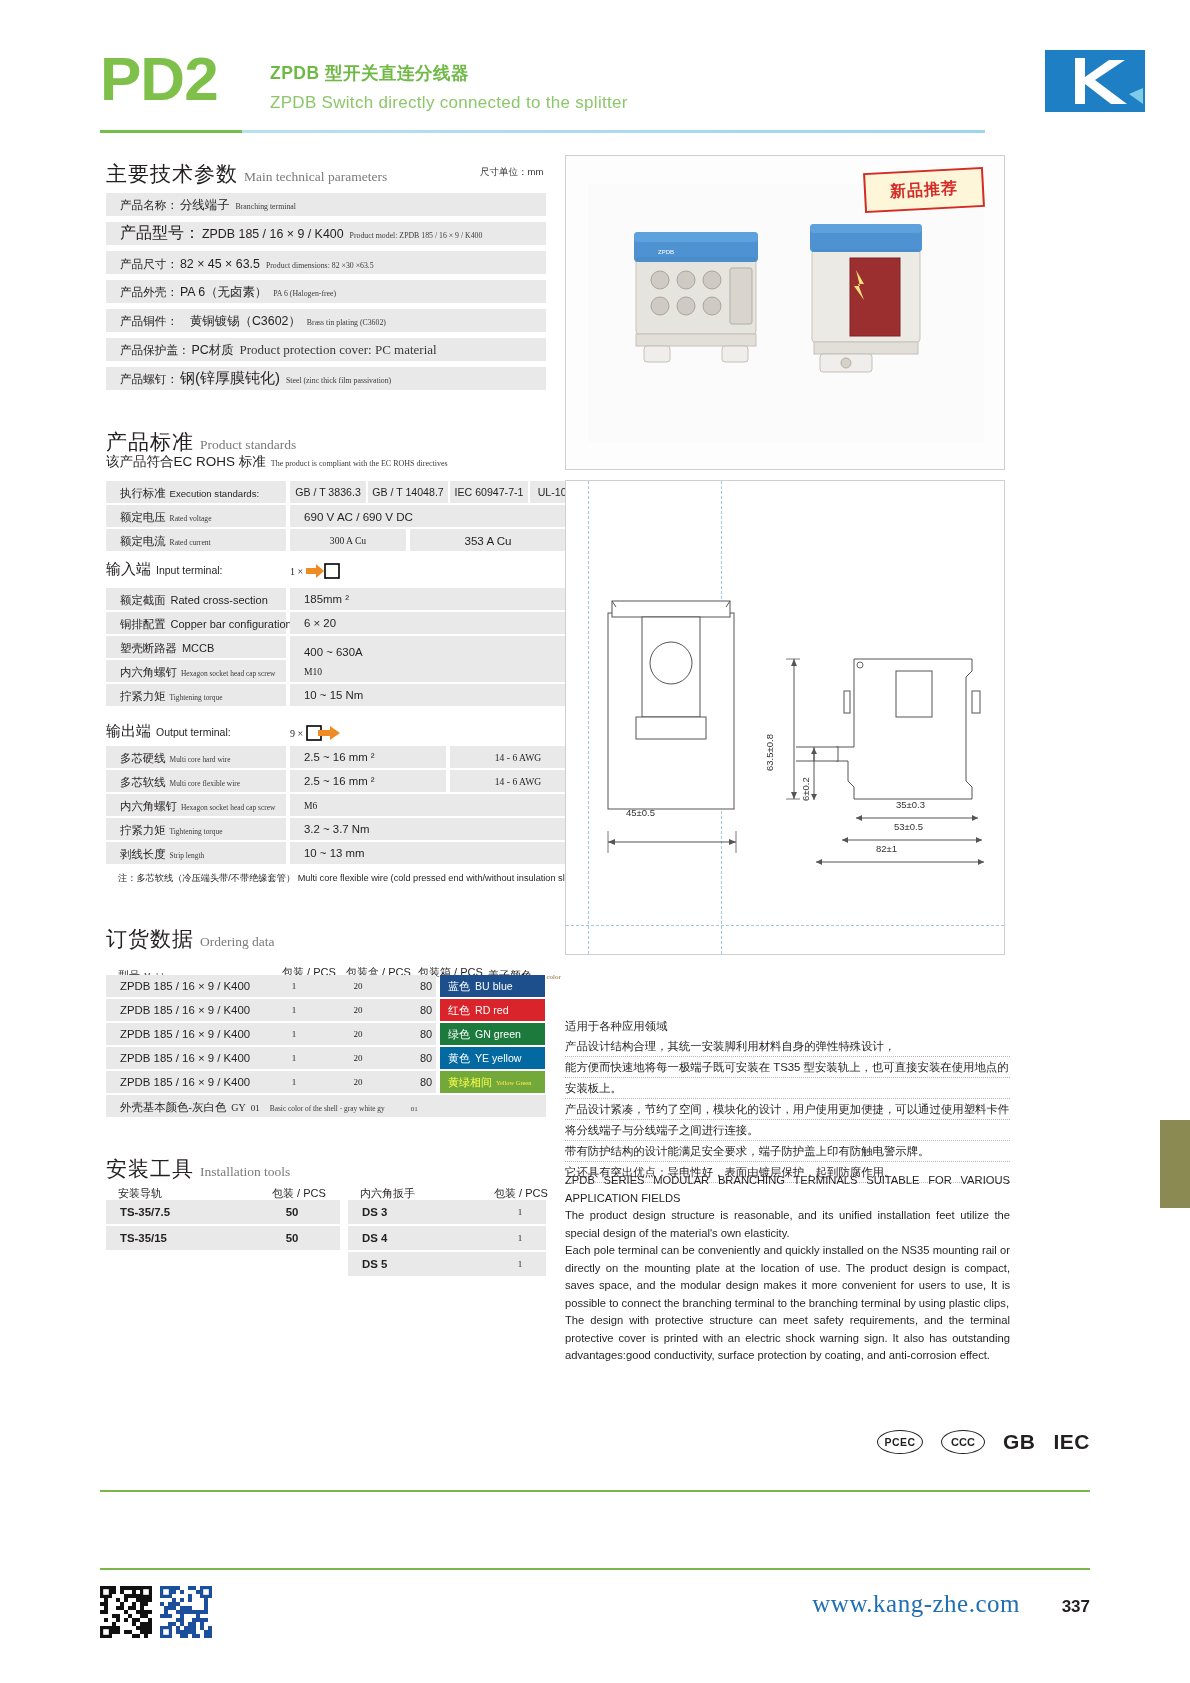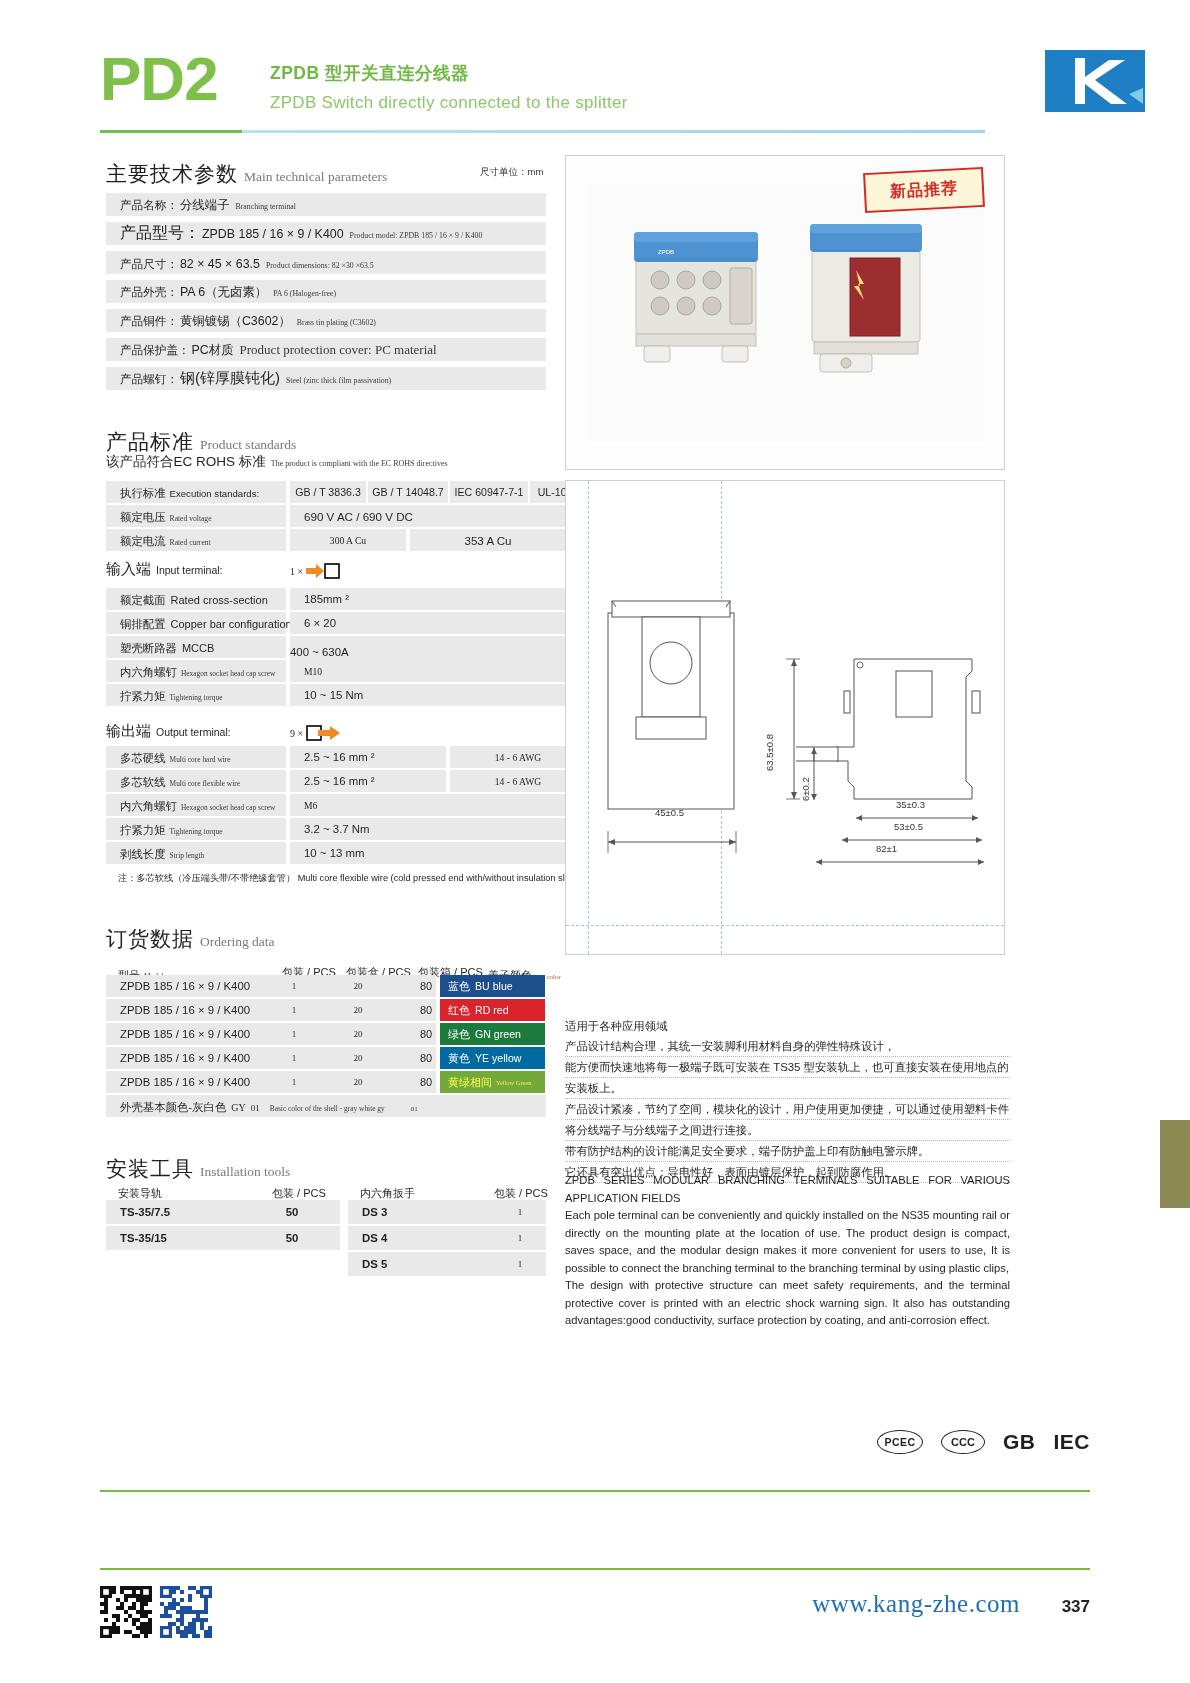--- a/index.html
+++ b/index.html
@@ -151,21 +151,21 @@
     <div class="row" style="left:106px;top:222px;width:440px;height:23px;">
       <div style="padding-left:14px;white-space:nowrap;"><span style="font-size:16px;">产品型号：</span><span style="font-size:12.4px;margin-left:2px;">ZPDB 185 / 16 × 9 / K400</span><span style="font-family:'Liberation Serif',serif;font-size:7.8px;color:#3a3a3a;margin-left:6px;">Product model: ZPDB 185 / 16 × 9 / K400</span></div>
     </div>
     <div class="row" style="left:106px;top:251px;width:440px;height:23px;">
       <div style="padding-left:14px;white-space:nowrap;"><span style="font-size:11.6px;">产品尺寸：</span><span style="font-size:12.4px;margin-left:2px;">82 × 45 × 63.5</span><span style="font-family:'Liberation Serif',serif;font-size:7.8px;color:#3a3a3a;margin-left:6px;">Product dimensions: 82 ×30  ×63.5</span></div>
     </div>
     <div class="row" style="left:106px;top:280px;width:440px;height:23px;">
       <div style="padding-left:14px;white-space:nowrap;"><span style="font-size:11.6px;">产品外壳：</span><span style="font-size:12.4px;margin-left:2px;">PA 6（无卤素）</span><span style="font-family:'Liberation Serif',serif;font-size:7.8px;color:#3a3a3a;margin-left:6px;">PA 6 (Halogen-free)</span></div>
     </div>
     <div class="row" style="left:106px;top:309px;width:440px;height:23px;">
-      <div style="padding-left:14px;white-space:nowrap;"><span style="font-size:11.6px;">产品铜件：</span><span style="font-size:12.4px;margin-left:2px;">黄铜镀锡（C3602）</span><span style="font-family:'Liberation Serif',serif;font-size:7.8px;color:#3a3a3a;margin-left:6px;">Brass tin plating (C3602)</span></div>
+      <div style="padding-left:14px;white-space:nowrap;"><span style="font-size:11.6px;">产品铜件：</span><span style="font-size:12.4px;margin-left:12px;">黄铜镀锡（C3602）</span><span style="font-family:'Liberation Serif',serif;font-size:7.8px;color:#3a3a3a;margin-left:6px;">Brass tin plating (C3602)</span></div>
     </div>
     <div class="row" style="left:106px;top:338px;width:440px;height:23px;">
       <div style="padding-left:14px;white-space:nowrap;"><span style="font-size:11.6px;">产品保护盖：</span><span style="font-size:12.4px;margin-left:2px;">PC材质</span><span style="font-family:Liberation Serif, serif;font-size:13px;color:#3a3a3a;margin-left:6px;">Product protection cover: PC material</span></div>
     </div>
     <div class="row" style="left:106px;top:367px;width:440px;height:23px;">
       <div style="padding-left:14px;white-space:nowrap;"><span style="font-size:11.6px;">产品螺钉：</span><span style="font-size:15px;margin-left:2px;">钢(锌厚膜钝化)</span><span style="font-family:'Liberation Serif',serif;font-size:7.8px;color:#3a3a3a;margin-left:6px;">Steel (zinc thick film passivation)</span></div>
     </div>
   </div>
 
 <div class="sec-title" style="left:106px;top:428px;">
@@ -227,21 +227,21 @@
     </div>
     <div class="row" style="left:106px;top:612px;width:180px;height:22px;">
       <div style="padding-left:14px;white-space:nowrap;"><span style="font-size:11.4px;">铜排配置</span><span style="font-family:'Liberation Sans',sans-serif;font-size:11px;margin-left:5px;">Copper bar configuration</span></div>
     </div>
     <div class="row" style="left:290px;top:612px;width:296px;height:22px;padding-left:14px;">
       <span style="font-size:11.4px;">6 × 20</span>
     </div>
     <div class="row" style="left:106px;top:636px;width:180px;height:22px;">
       <div style="padding-left:14px;white-space:nowrap;"><span style="font-size:11.4px;">塑壳断路器</span><span style="font-family:'Liberation Sans',sans-serif;font-size:11px;margin-left:5px;">MCCB</span></div>
     </div>
-    <div class="row" style="left:290px;top:636px;width:296px;height:32px;">
+    <div class="row" style="left:290px;top:636px;width:296px;height:32px;padding-left:14px;">
       <span style="font-size:11.4px;">400 ~ 630A</span>
     </div>
     <div class="row" style="left:106px;top:660px;width:180px;height:22px;">
       <div style="padding-left:14px;white-space:nowrap;"><span style="font-size:11.4px;">内六角螺钉</span><span style="font-family:'Liberation Serif',serif;font-size:7.4px;color:#3a3a3a;margin-left:4px;">Hexagon socket head cap screw</span></div>
     </div>
     <div class="row" style="left:290px;top:660px;width:296px;height:22px;padding-left:14px;">
       <span style="font-family:'Liberation Serif',serif;font-size:9.6px;">M10</span>
     </div>
     <div class="row" style="left:106px;top:684px;width:180px;height:22px;">
       <div style="padding-left:14px;white-space:nowrap;"><span style="font-size:11.4px;">拧紧力矩</span><span style="font-family:'Liberation Serif',serif;font-size:7.4px;color:#3a3a3a;margin-left:4px;">Tightening torque</span></div>
@@ -449,21 +449,21 @@
     <rect x="30" y="126" width="70" height="22" fill="#fff" stroke="#555" stroke-width="1"></rect>
   </svg>
 
   <svg style="position:absolute;left:34px;top:350px;" width="145" height="22">
     <line x1="8" y1="11" x2="136" y2="11" stroke="#555" stroke-width="1"></line>
     <path d="M8 11 l7 -3 l0 6 z" fill="#555"></path>
       <path d="M136 11 l-7 -3 l0 6 z" fill="#555"></path>
     <line x1="8" y1="0" x2="8" y2="22" stroke="#555" stroke-width="0.8"></line>
     <line x1="136" y1="0" x2="136" y2="22" stroke="#555" stroke-width="0.8"></line>
   </svg>
-  <div class="dim-txt" style="left:89px;top:326px;">45±0.5</div>
+  <div class="dim-txt" style="left:60px;top:326px;">45±0.5</div>
 
   <svg style="position:absolute;left:230px;top:170px;" width="190" height="160" viewBox="0 0 190 160">
     <path d="M58 8 L176 8 L176 20 L170 26 L170 130 L176 136 L176 148 L58 148 L58 136 L52 130 L52 110 L40 110 L40 96 L58 96 Z" fill="#fff" stroke="#555" stroke-width="1"></path>
     <circle cx="64" cy="14" r="3" fill="none" stroke="#555" stroke-width="0.9"></circle>
     <rect x="100" y="20" width="36" height="46" fill="#fff" stroke="#555" stroke-width="1"></rect>
     <rect x="-20" y="96" width="62" height="14" fill="#fff" stroke="#555" stroke-width="1"></rect>
     <line x1="18" y1="96" x2="18" y2="110" stroke="#555" stroke-width="1"></line>
     <rect x="176" y="40" width="8" height="22" fill="#fff" stroke="#555" stroke-width="1"></rect>
     <rect x="48" y="40" width="6" height="22" fill="#fff" stroke="#555" stroke-width="1"></rect>
   </svg>
@@ -508,20 +508,21 @@
     <div class="ln">产品设计结构合理，其统一安装脚利用材料自身的弹性特殊设计，</div>
     <div class="ln">能方便而快速地将每一极端子既可安装在 TS35 型安装轨上，也可直接安装在使用地点的</div>
     <div class="ln">安装板上。</div>
     <div class="ln">产品设计紧凑，节约了空间，模块化的设计，用户使用更加便捷，可以通过使用塑料卡件</div>
     <div class="ln">将分线端子与分线端子之间进行连接。</div>
     <div class="ln">带有防护结构的设计能满足安全要求，端子防护盖上印有防触电警示牌。</div>
     <div class="ln">它还具有突出优点：导电性好，表面由镀层保护，起到防腐作用。</div>
   </div>
 <div class="desc" style="top:1172px;" id="descEn">
     <div class="en-ln">ZPDB SERIES MODULAR BRANCHING TERMINALS SUITABLE FOR VARIOUS APPLICATION FIELDS</div>
+    <div class="en-ln">The product design structure is reasonable, and its unified installation feet utilize the special design of the material's own elasticity.</div>
     <div class="en-ln">Each pole terminal can be conveniently and quickly installed on the NS35 mounting rail or directly on the mounting plate at the location of use. The product design is compact, saves space, and the modular design makes it more convenient for users to use, It is possible to connect the branching terminal to the branching terminal by using plastic clips,</div>
     <div class="en-ln">The design with protective structure can meet safety requirements, and the terminal protective cover is printed with an electric shock warning sign. It also has outstanding advantages:good conductivity, surface protection by coating, and anti-corrosion effect.</div>
   </div>
 
 <div class="side-tab"></div>
 
 <div class="foot-rule"></div>
 <div class="cert-row">
   <div class="cert-oval">PCEC</div>
   <div class="cert-ccc">CCC</div>

